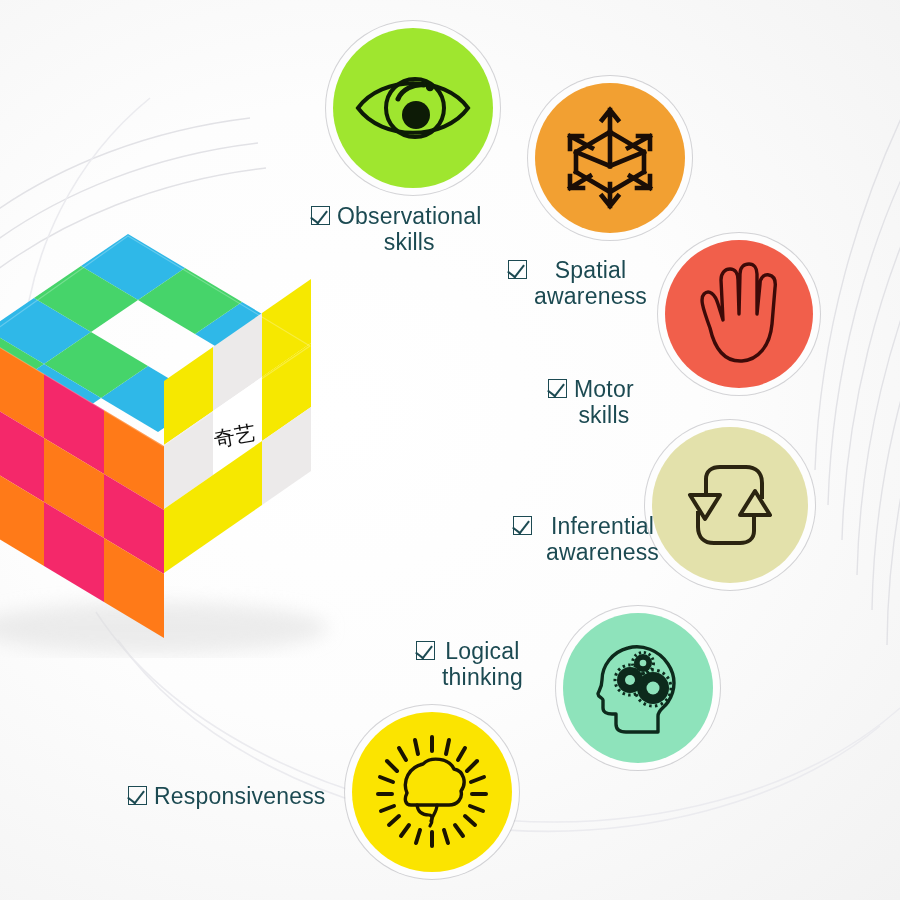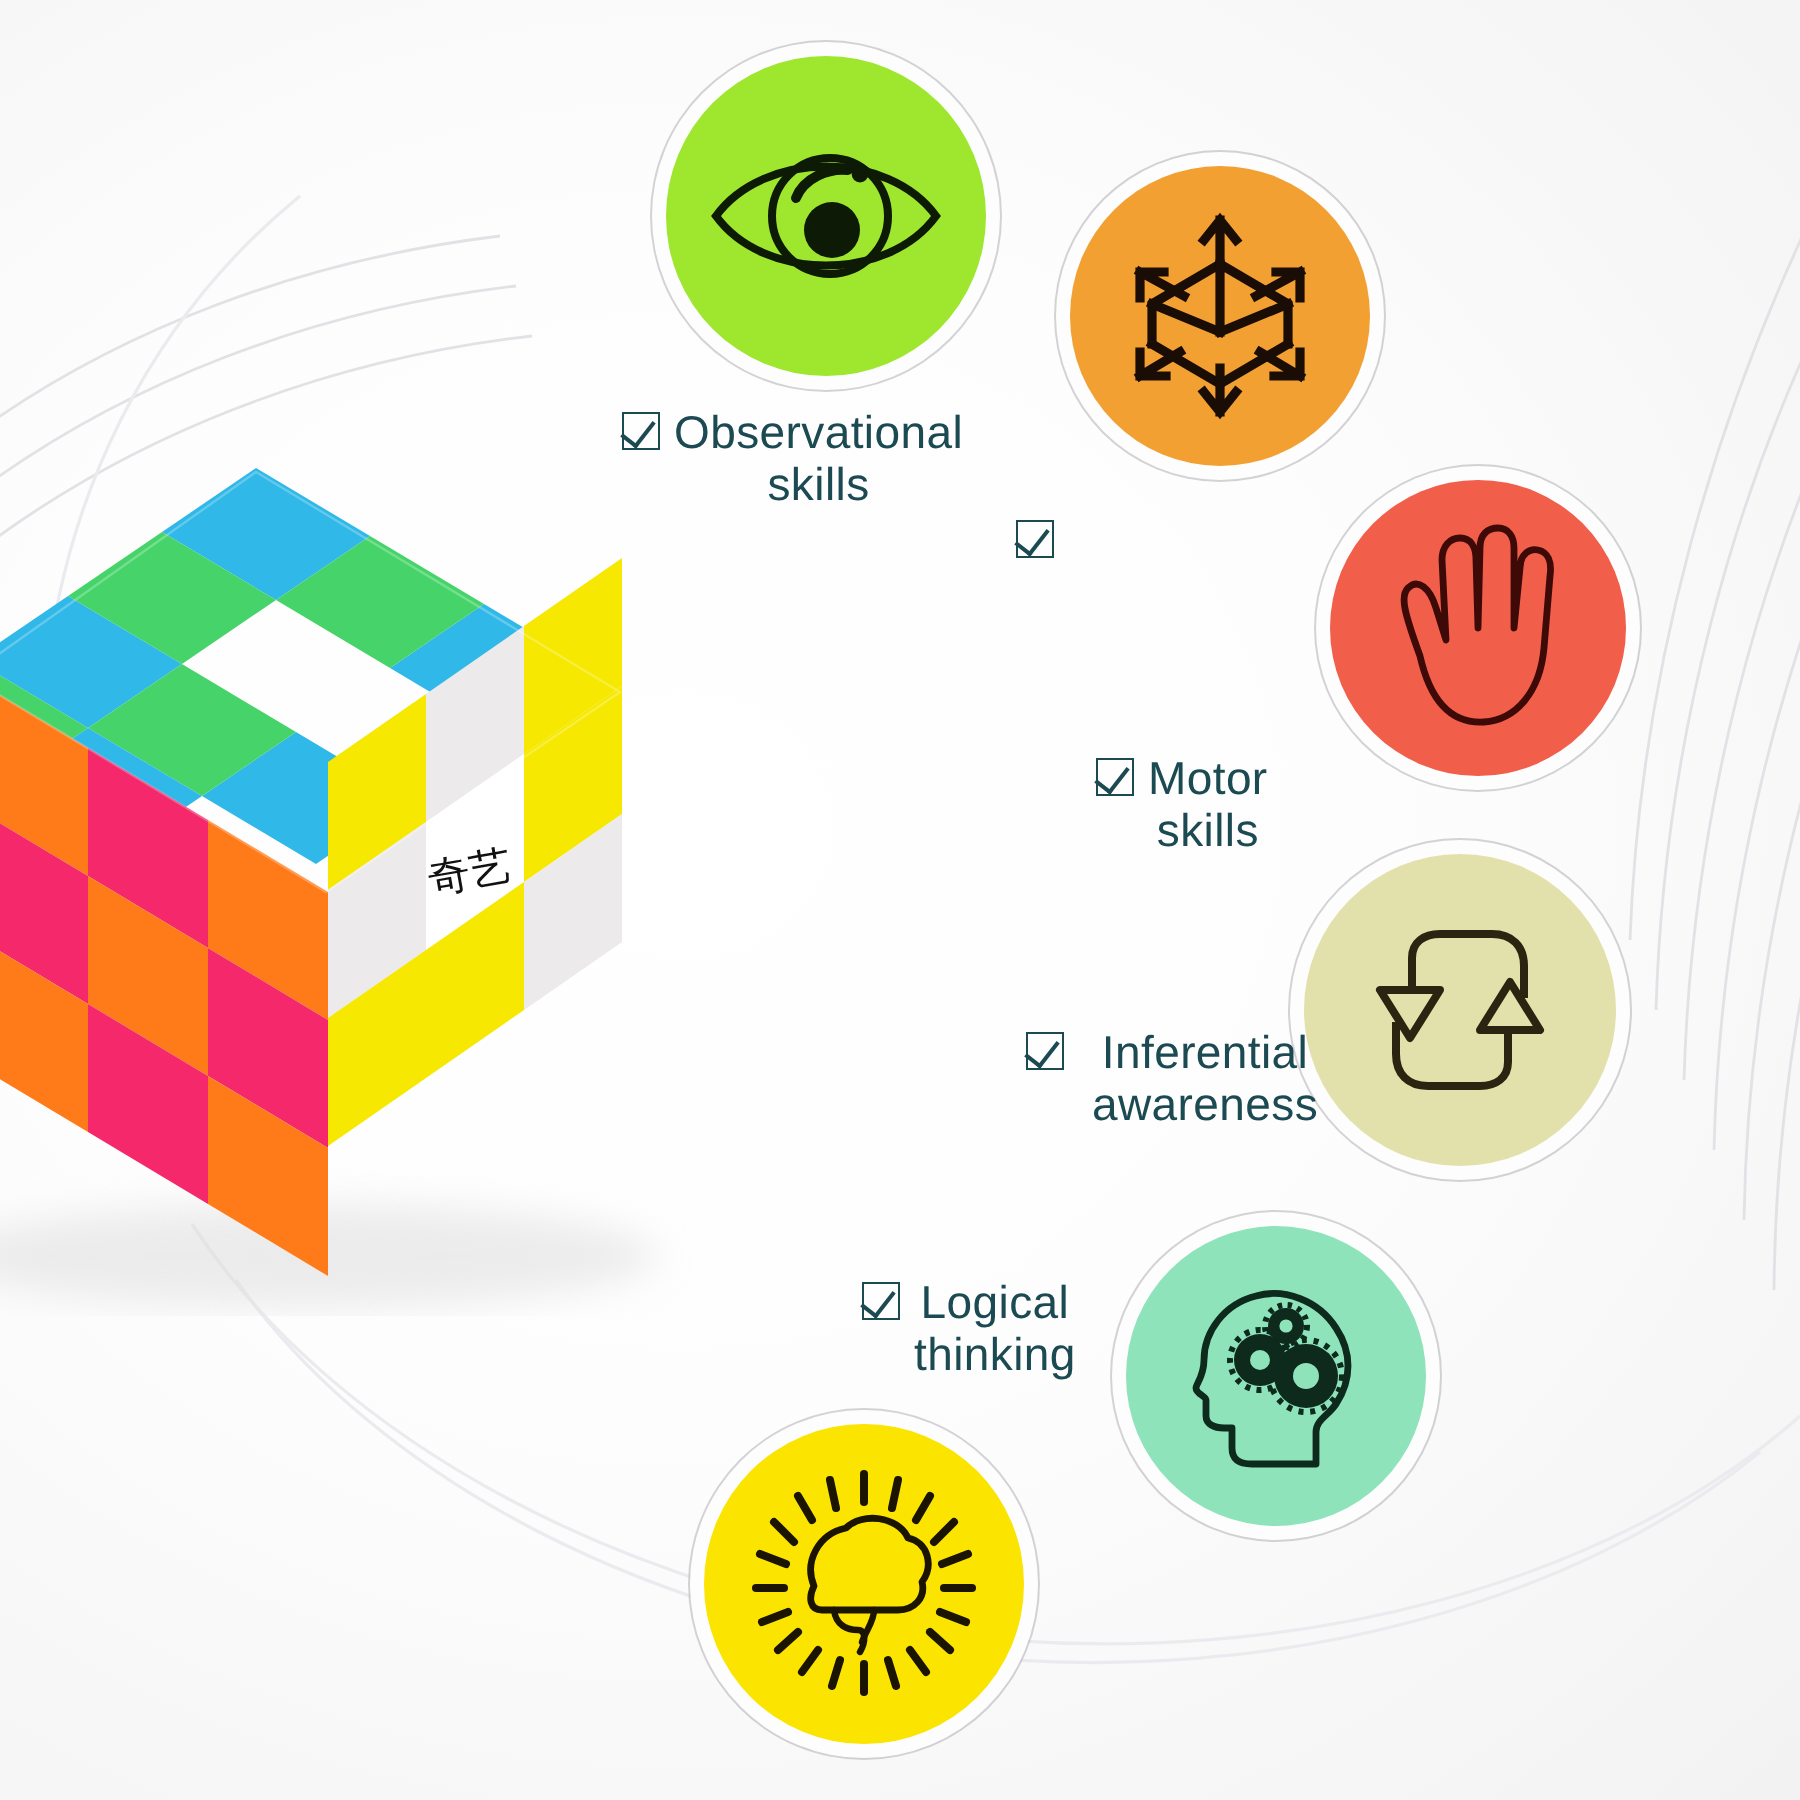--- a/index.html
+++ b/index.html
@@ -299,20 +299,24 @@
       <span>Observational</span><br>
       <span>skills</span>
     </span>
   </div>
 
   <div class="label center" style="left:508px;top:257px;">
     <span class="chk">
         <i></i>
         <b></b>
       </span>
+    <span class="txt">
+      <span>Spatial</span><br>
+      <span>awareness</span>
+    </span>
   </div>
 
   <div class="label center" style="left:548px;top:376px;">
     <span class="chk">
         <i></i>
         <b></b>
       </span>
     <span class="txt">
       <span>Motor</span><br>
       <span>skills</span>
@@ -323,25 +327,34 @@
     <span class="chk">
         <i></i>
         <b></b>
       </span>
     <span class="txt">
       <span>Inferential</span><br>
       <span>awareness</span>
     </span>
   </div>
 
-  <div class="label center" style="left:431px;top:638px;">
+  <div class="label center" style="left:416px;top:638px;">
     <span class="chk">
         <i></i>
         <b></b>
       </span>
     <span class="txt">
       <span>Logical</span><br>
       <span>thinking</span>
     </span>
   </div>
 
+  <div class="label" style="left:128px;top:783px;">
+    <span class="chk">
+        <i></i>
+        <b></b>
+      </span>
+    <span class="txt">
+      <span>Responsiveness</span>
+    </span>
+  </div>
 
 </div>
 
 </body></html>

